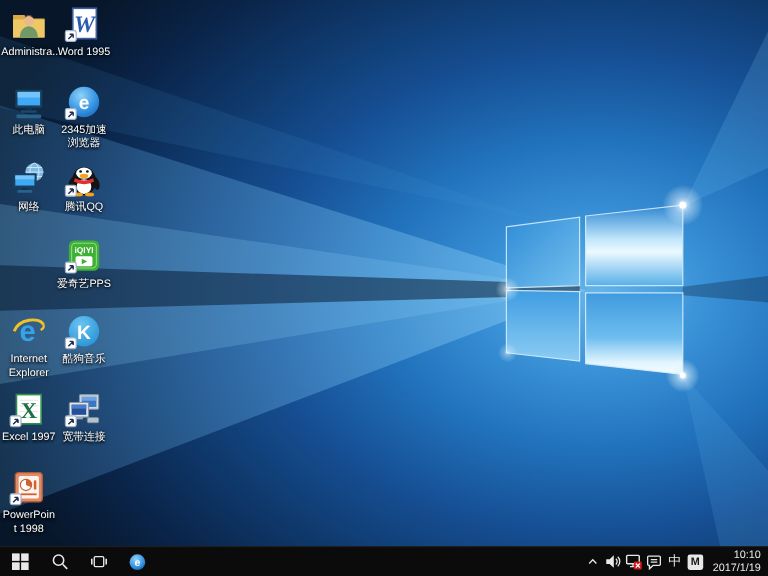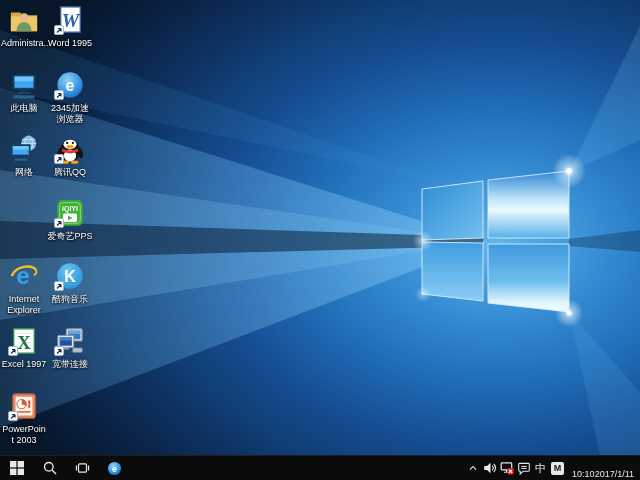--- a/index.html
+++ b/index.html
@@ -48,21 +48,21 @@
   }
   .tb-left .tb-btn { width:32px; }
   .tb-left .tb-btn.start { width:34px; }
   .tb-right .tb-btn { width:17px; }
   .ime-zh { color:#e8e8e8; font-size:11px; line-height:11px; }
   .ime-mode {
     width:13px; height:13px; background:#e8e8e8; color:#151515; border-radius:2px;
     font-size:9px; font-weight:bold; display:flex; align-items:center; justify-content:center;
   }
   .clock {
-    display:flex; flex-direction:row; justify-content:center; align-items:flex-end;
+    display:flex; flex-direction:column; justify-content:center; align-items:flex-end;
     color:#e8e8e8; font-size:9px; line-height:11px; padding:0 6px 0 6px; cursor:default;
   }
 </style>
 </head>
 <body>
 
 <div class="desktop">
 
   <svg class="wallpaper-svg" width="640" height="455" viewBox="0 0 640 455">
     <defs>
@@ -202,21 +202,21 @@
         <path d="M13.5,14 L13.5,9 A5,5 0 0 1 18.2,16 z" fill="#d3602f"></path>
         <rect x="20.5" y="10" width="2.2" height="8" fill="#d3602f"></rect>
         <rect x="9" y="21.5" width="14" height="1.6" fill="#d3602f"></rect>
       </svg>
       <span class="shortcut">
           <svg width="8" height="8" viewBox="0 0 8 8">
             <path d="M2,6.5 L6,2.5 M6,2.5 h-3 M6,2.5 v3" stroke="#1b2c4f" stroke-width="1.2" fill="none"></path>
           </svg>
         </span>
     </div>
-    <div class="lbl">PowerPoint 2003</div>
+    <div class="lbl">PowerPoint 1998</div>
   </div>
 
   <div class="dicon" style="left:47px;top:4px">
     <div class="art">
       <svg width="30" height="30" viewBox="0 0 32 32">
         <rect x="6" y="2" width="21" height="27" fill="#ffffff" stroke="#3a5f9e" stroke-width="1.5"></rect>
         <text x="16.5" y="23" font-size="21" font-weight="bold" font-style="italic" fill="#2a5db0" text-anchor="middle" font-family="Liberation Serif,serif">W</text>
       </svg>
       <span class="shortcut">
           <svg width="8" height="8" viewBox="0 0 8 8">
@@ -400,16 +400,16 @@
       </svg>
     </button>
     <button class="tb-btn">
       <span class="ime-zh">中</span>
     </button>
     <button class="tb-btn">
       <span class="ime-mode">M</span>
     </button>
     <div class="clock">
       <div>10:10</div>
-      <div>2017/1/11</div>
+      <div>2017/1/19</div>
     </div>
   </div>
 </div>
 
 </body></html>

